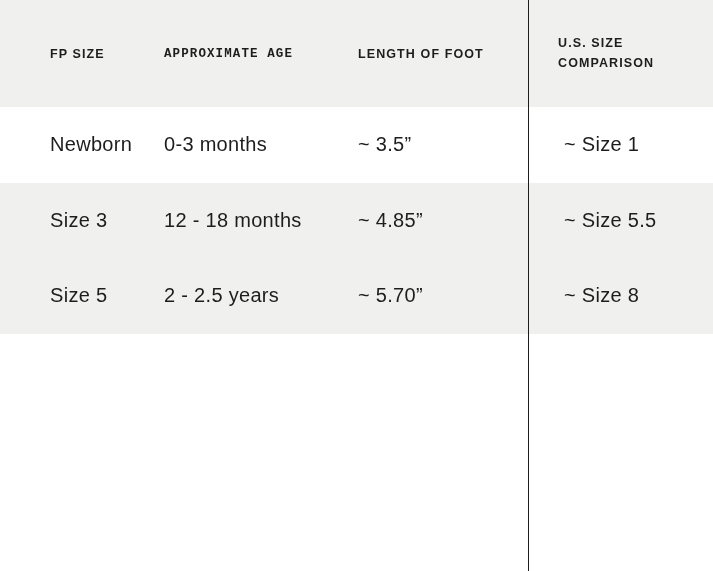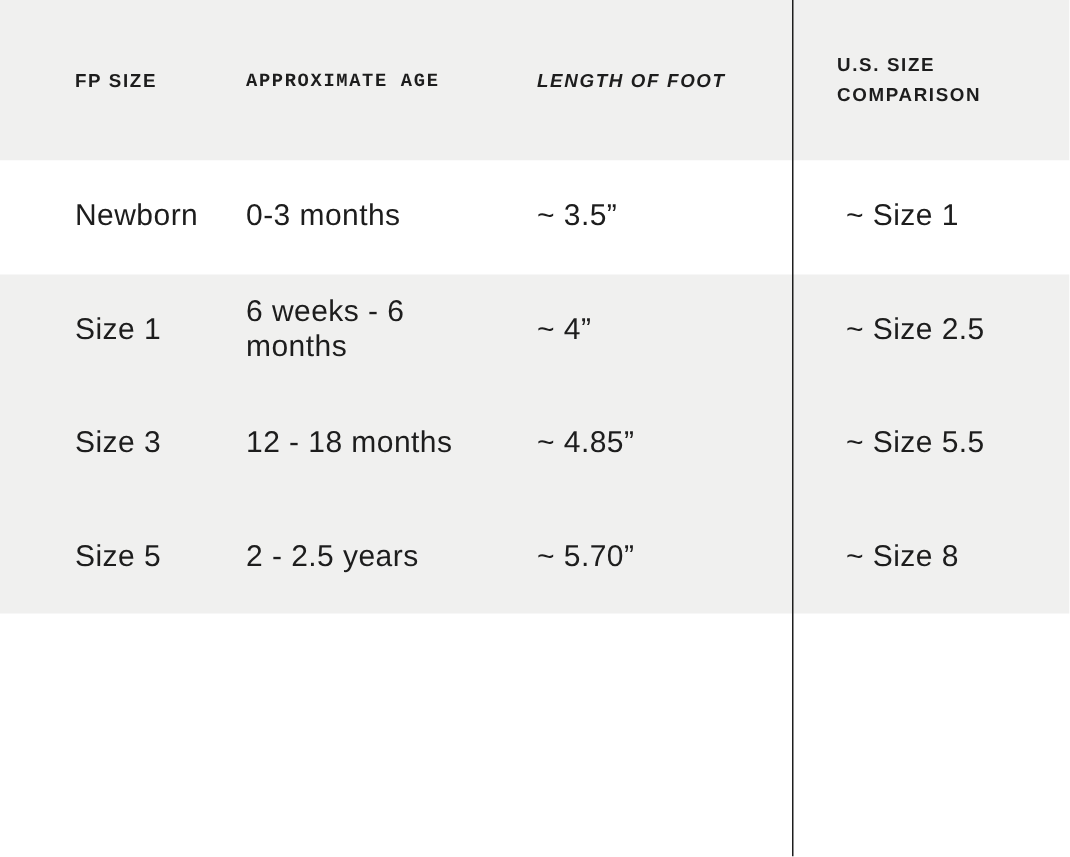--- a/index.html
+++ b/index.html
@@ -41,21 +41,21 @@
     font-weight: bold;
     letter-spacing: 1.1px;
     text-transform: uppercase;
     color: #1d1d1d;
     padding: 0 0 0 0;
     background: #f0f0ef;
   }
 
   thead th.h0 { padding-left: 50px; }
   thead th.h1 { padding-left: 50px; font-family: Liberation Mono, monospace; }
-  thead th.h2 { padding-left: 50px; font-style: italic; }
+  thead th.h2 { padding-left: 50px; }
   thead th.h3 { padding-left: 30px; }
 
   thead th.h3 span.hl {
     display: block;
     max-width: 120px;
     line-height: 1.55;
   }
 
   tbody td {
     height: 73.5px;
@@ -110,26 +110,20 @@
       </tr>
     </thead>
     <tbody>
       <tr>
         <td class="c0">Newborn</td>
         <td class="c1">0-3 months</td>
         <td class="c2">~ 3.5”</td>
         <td class="c3">~ Size 1</td>
       </tr>
       <tr class="alt">
-        <td class="c0">Size 1</td>
-        <td class="c1">6 weeks - 6 months</td>
-        <td class="c2">~ 4”</td>
-        <td class="c3">~ Size 2.5</td>
-      </tr>
-      <tr class="alt">
         <td class="c0">Size 3</td>
         <td class="c1">12 - 18 months</td>
         <td class="c2">~ 4.85”</td>
         <td class="c3">~ Size 5.5</td>
       </tr>
       <tr class="alt">
         <td class="c0">Size 5</td>
         <td class="c1">2 - 2.5 years</td>
         <td class="c2">~ 5.70”</td>
         <td class="c3">~ Size 8</td>

